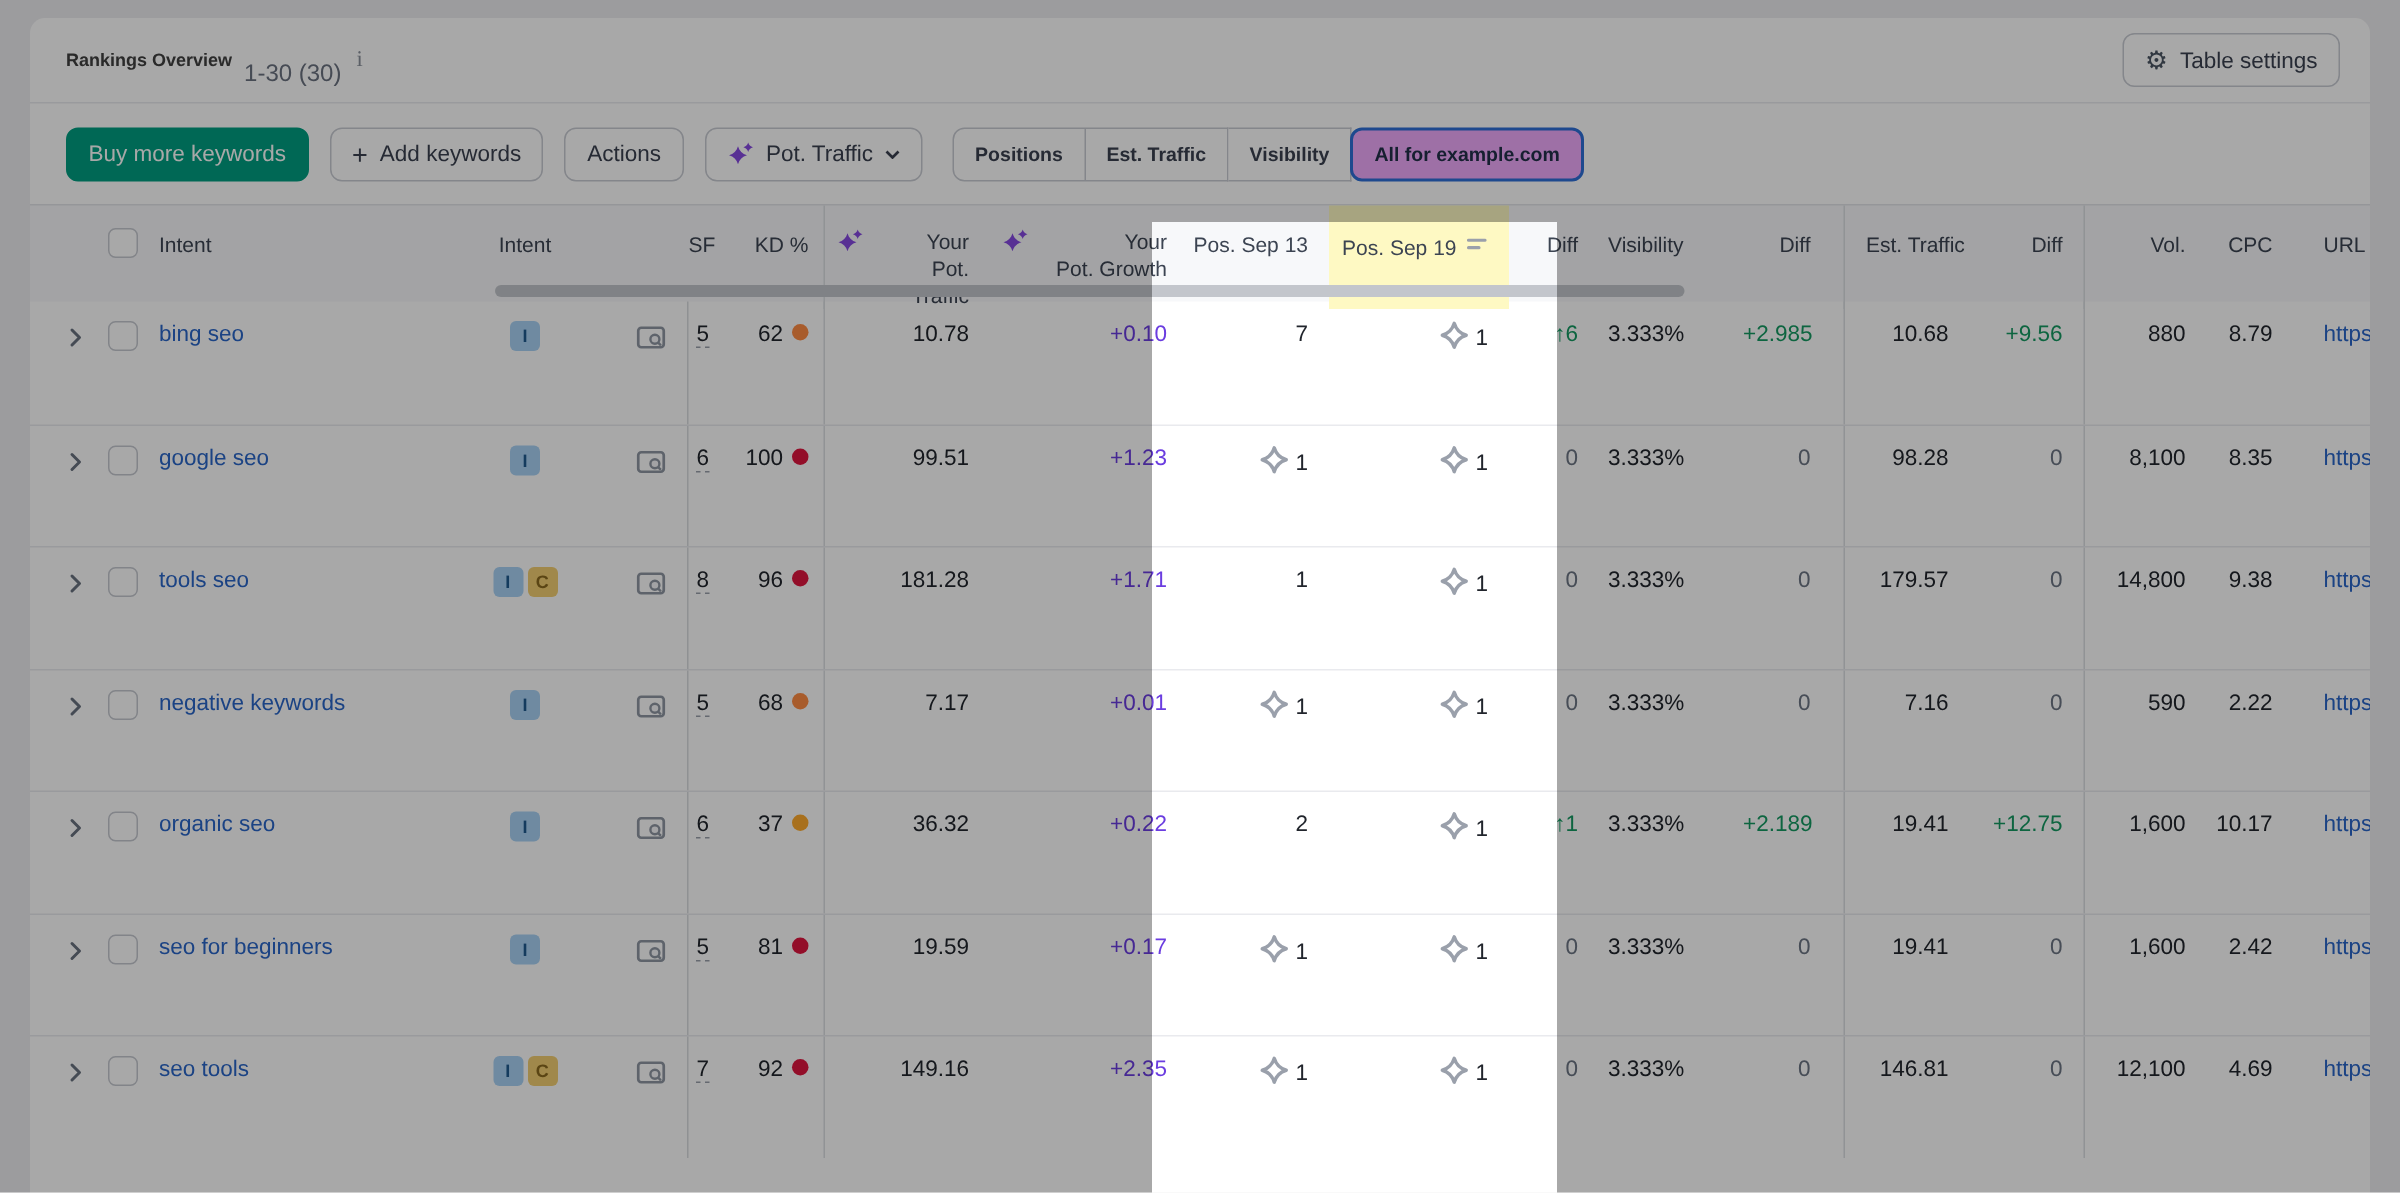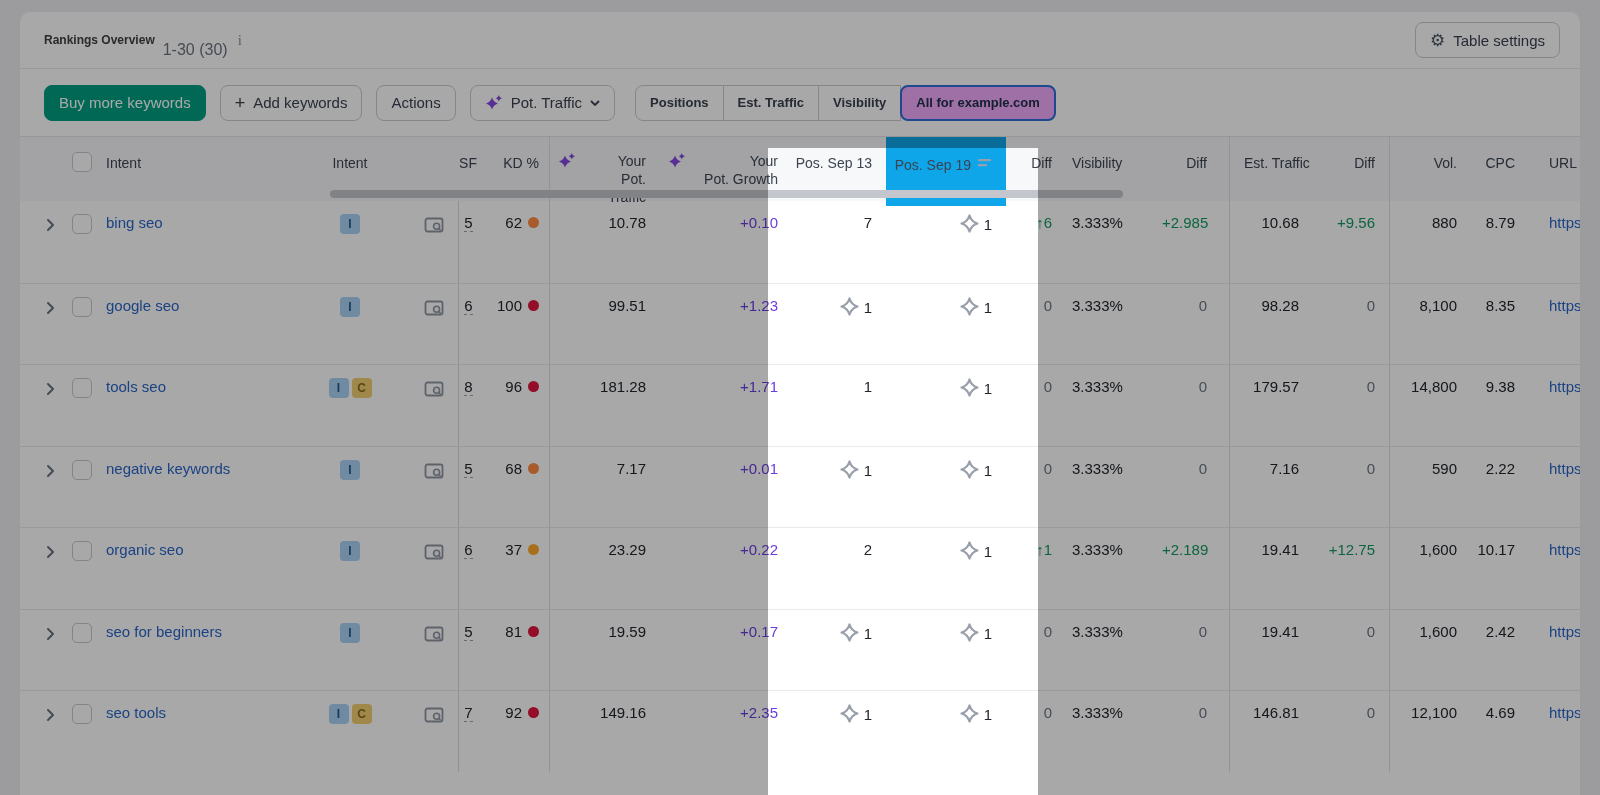--- a/index.html
+++ b/index.html
@@ -35,21 +35,21 @@
     margin-left:-1px; }
 
   
   .grid { display:grid; padding-left:24px;
     grid-template-columns:28px 34px 210px 68px 74px 20px 71px 111px 132px 94px 120px 56px 100px 67px 82px 78px 84px 60px 47px; }
   .thead { position:relative; height:65px; background:#f7f8fa; border-top:1px solid #e3e4e8; }
   .th { padding-top:15px; font-size:14px; color:#3c4452; }
   .t-right { text-align:right; }
   .th.two { line-height:18px; display:flex; gap:6px; }
   .th.two .lines { flex:1; text-align:right; }
-  .col-sep19h { background:#0ea5e9; }
+  .col-sep19h { background:#fef9c3; }
   .sort-icon { display:inline-block; vertical-align:2px; margin-left:7px; }
   .scroll-thumb { position:absolute; left:310px; top:53px; width:793px; height:8px;
     border-radius:4px; background:#c3c6cc; }
 
   .row { height:81.5px; position:relative; }
   .row + .row { border-top:1px solid #e9eaee; }
   .c { padding-top:13px; font-size:15px; color:#21252c; }
   .c-num { text-align:right; padding-right:14px; }
   .kw { color:#2a66c8; text-decoration:none; cursor:pointer; }
   .purple { color:#6b3de0; }
@@ -322,21 +322,21 @@
     <div class="c"><span class="checkbox"></span></div>
     <div class="c"><a class="kw">organic seo</a></div>
     <div class="c c-intent">
           <span class="badge intent-i">I</span>
         </div>
     <div class="c c-serp"><svg width="20" height="18" viewBox="0 0 20 18">
             <use href="#ic-serp"></use>
           </svg></div>
     <div class="c c-sf"><span class="sf-num">6</span></div>
     <div class="c c-kd"><span>37</span><span class="dot kd-amber"></span></div>
-    <div class="c c-num group-l">23.29</div>
+    <div class="c c-num group-l">36.32</div>
     <div class="c c-num purple">+0.22</div>
     <div class="c c-num">
       <span>2</span></div>
     <div class="c c-num">
       <span class="posfeat"><svg width="19" height="19" viewBox="0 0 20 20">
               <use href="#ic-star4"></use>
             </svg></span><span>1</span></div>
     <div class="c c-num green" style="padding-right:10px;">↑1</div>
     <div class="c c-vis">3.333%</div>
     <div class="c c-num green" style="padding-right:22px;">+2.189</div>

